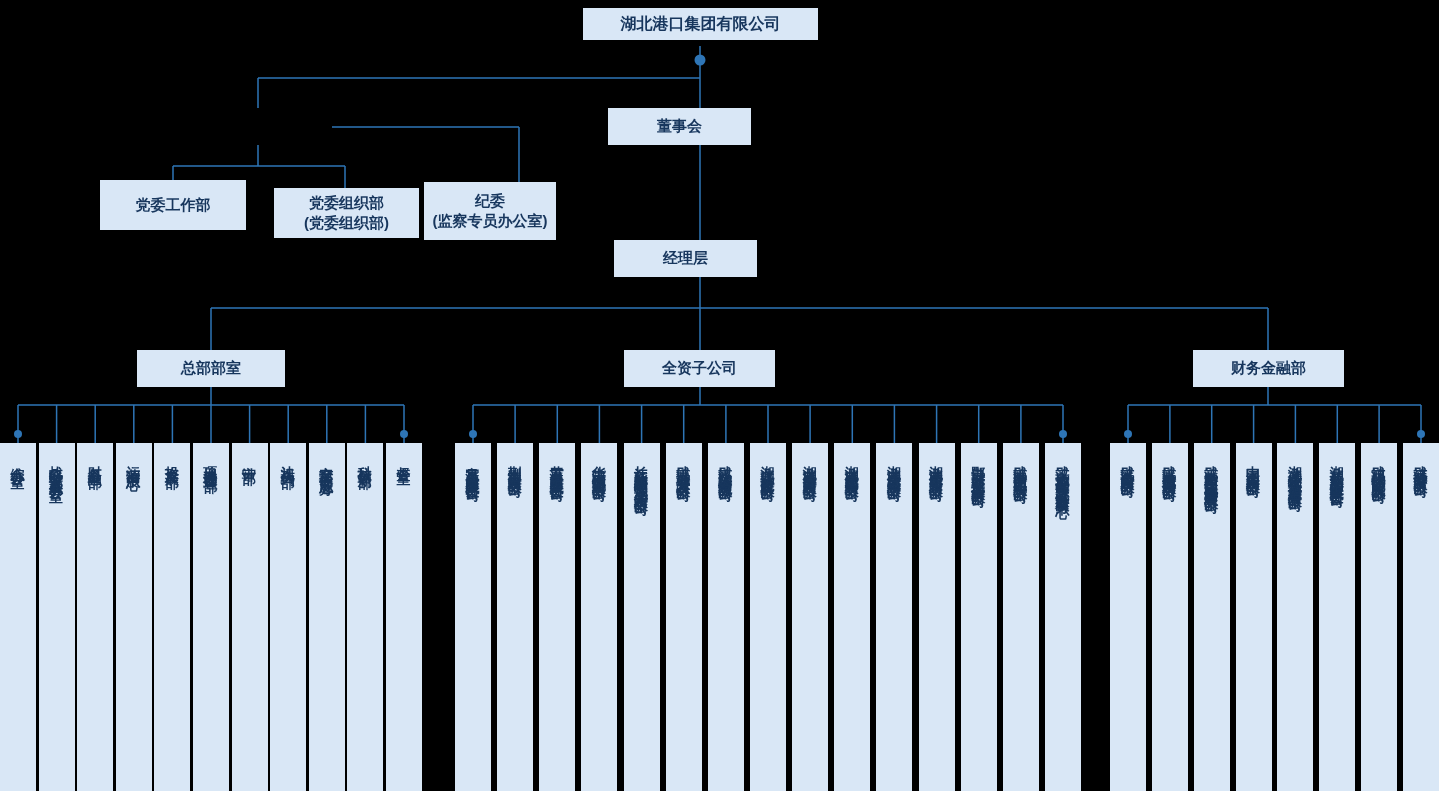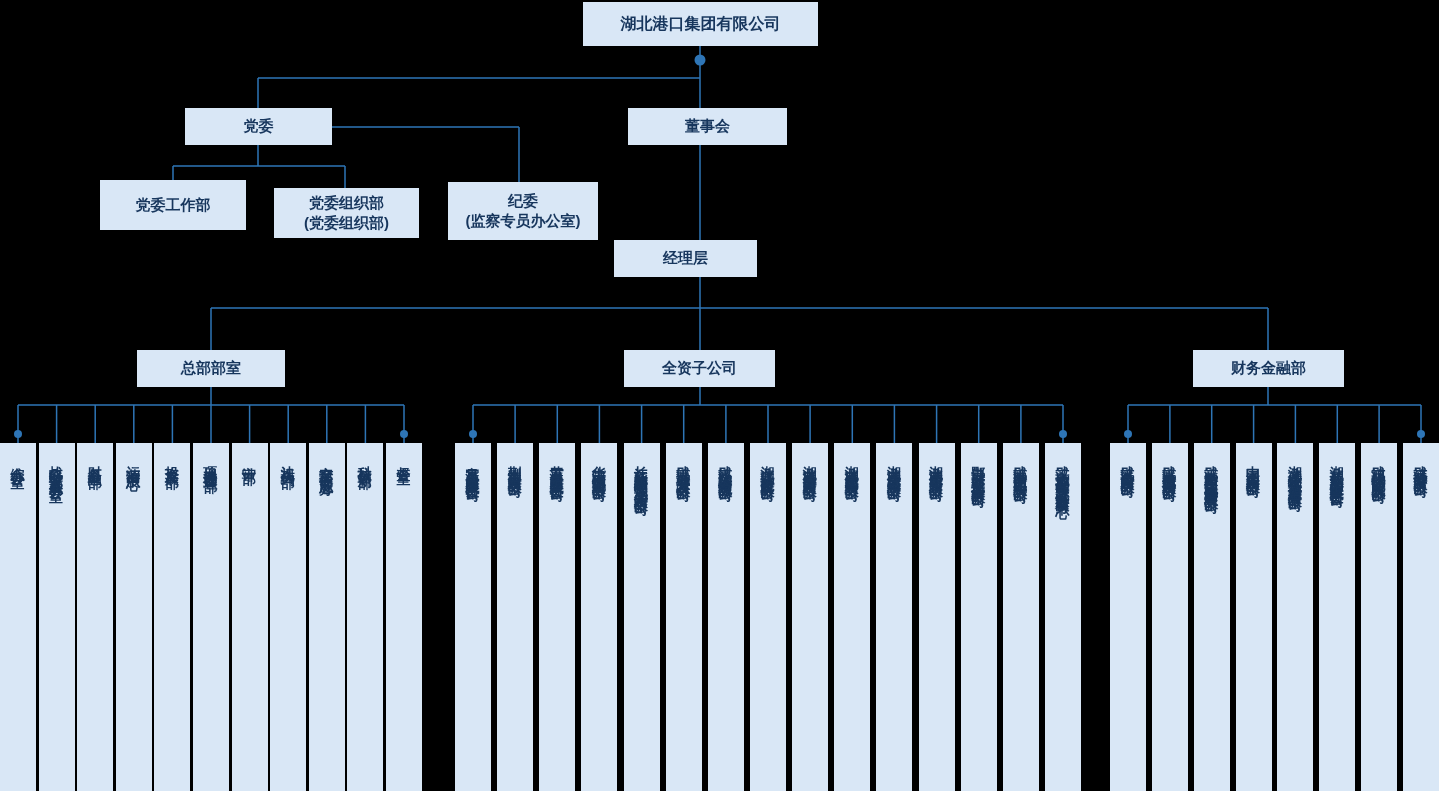--- a/index.html
+++ b/index.html
@@ -60,34 +60,33 @@
     <path class="connector" d="M1268 387 V405 M1128 405 H1421 M1128 405 V443 M1169.9 405 V443 M1211.7 405 V443 M1253.6 405 V443 M1295.4 405 V443 M1337.3 405 V443 M1379.1 405 V443 M1421 405 V443"></path>
     <circle class="dot" cx="700" cy="60" r="5.5"></circle>
     <circle class="dot" cx="18" cy="434" r="4"></circle>
     <circle class="dot" cx="404" cy="434" r="4"></circle>
     <circle class="dot" cx="473" cy="434" r="4"></circle>
     <circle class="dot" cx="1063" cy="434" r="4"></circle>
     <circle class="dot" cx="1128" cy="434" r="4"></circle>
     <circle class="dot" cx="1421" cy="434" r="4"></circle>
   </svg>
 
-  <div class="node root" style="left:583px;top:2px;width:235px;height:44px">湖北港口集团有限公司</div>
-
-  <div class="node" style="left:185px;top:108px;width:147px;height:37px">党委</div>
-
-  <div class="node" style="left:628px;top:108px;width:159px;height:37px">董事会</div>
+  <div class="node root" style="left:583px;top:8px;width:235px;height:32px">湖北港口集团有限公司</div>
+
+
+  <div class="node" style="left:608px;top:108px;width:143px;height:37px">董事会</div>
 
   <div class="node" style="left:100px;top:180px;width:146px;height:50px">党委工作部</div>
 
   <div class="node" style="left:274px;top:188px;width:145px;height:50px">
     <span>党委组织部</span>
     <span>(党委组织部)</span>
   </div>
 
-  <div class="node" style="left:448px;top:182px;width:150px;height:58px">
+  <div class="node" style="left:424px;top:182px;width:132px;height:58px">
     <span>纪委</span>
     <span>(监察专员办公室)</span>
   </div>
 
   <div class="node" style="left:614px;top:240px;width:143px;height:37px">经理层</div>
 
   <div class="node" style="left:624px;top:350px;width:151px;height:37px">全资子公司</div>
 
   <div class="node" style="left:137px;top:350px;width:148px;height:37px">总部部室</div>
 

